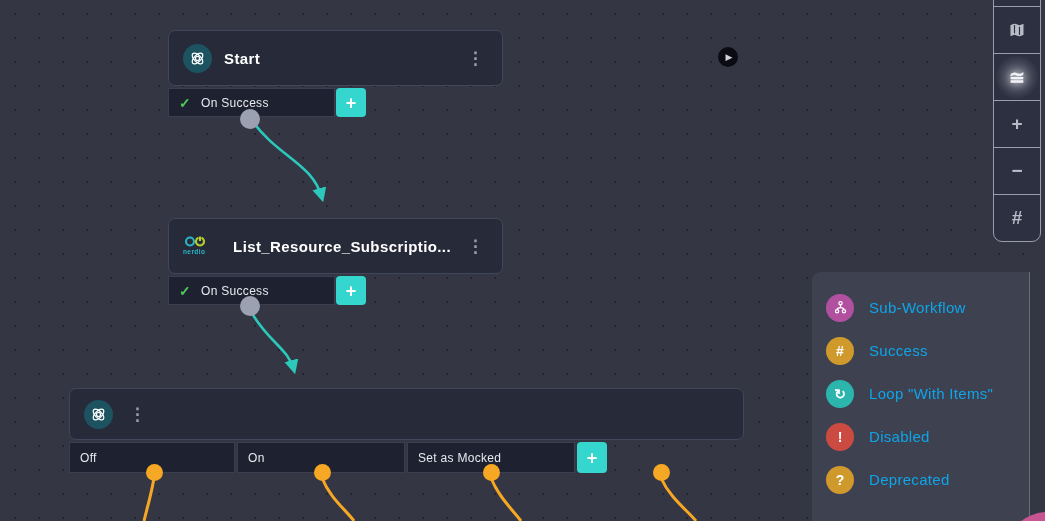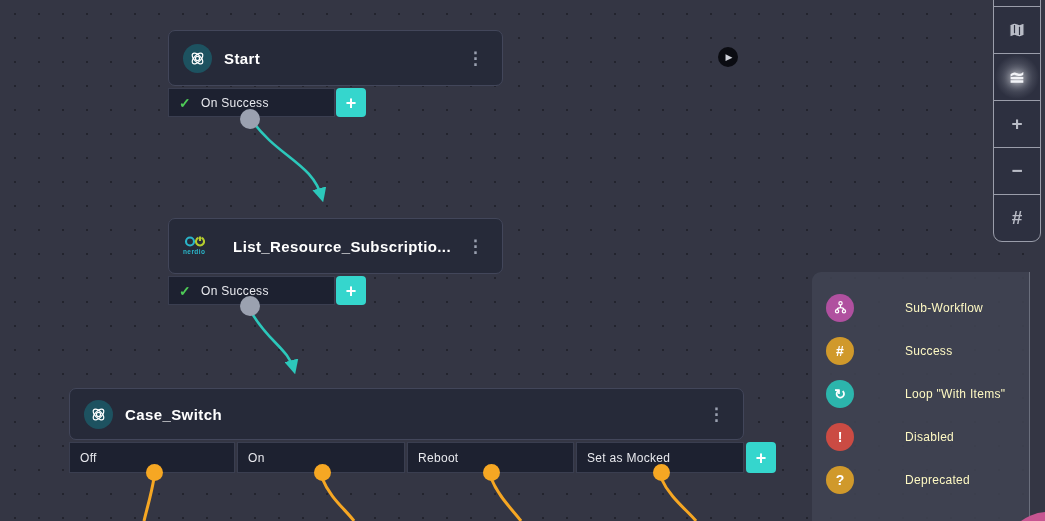--- a/index.html
+++ b/index.html
@@ -78,21 +78,21 @@
     border-right:1px solid #6a6e7c;
     border-top-left-radius:9px;
     padding:14px 0 0 14px;
   }
   .legend-row { display:flex; align-items:center; gap:15px; height:43px; cursor:pointer; }
   .legend-dot {
     width:28px; height:28px; border-radius:50%; flex:0 0 auto;
     display:flex; align-items:center; justify-content:center;
     color:#ffffff; font-size:14px; font-weight:700;
   }
-  .legend-label { color:#fef9c3; font-size:12px; letter-spacing:.3px;margin-left:36px; }
+  .legend-label { color:#0ea5e9; font-size:15px; letter-spacing:.3px; }
 
   .fab { position:absolute; left:1003px; top:512px; width:90px; height:90px; border-radius:50%;
     background:#c75591; z-index:6; cursor:pointer; }
 </style>
 </head>
 <body>
 
 <svg class="wires">
   <defs>
     <marker id="arrowTeal" viewBox="0 0 10 10" refX="7" refY="5" markerWidth="5.5" markerHeight="5.5" orient="auto-start-reverse">
@@ -158,32 +158,28 @@
   <div class="node-header" style="width:675px; height:52px;">
     <span class="icon-circle">
       <svg width="19" height="19" viewBox="0 0 24 24">
         <g fill="none" stroke="#ffffff" stroke-width="1.6">
           <ellipse cx="12" cy="12" rx="8.5" ry="4.2" transform="rotate(45 12 12)"></ellipse>
           <ellipse cx="12" cy="12" rx="8.5" ry="4.2" transform="rotate(-45 12 12)"></ellipse>
           <circle cx="12" cy="12" r="2.6"></circle>
         </g>
       </svg>
     </span>
-    <span class="node-title">Case_Switch</span>
     <span class="menu-dots">⋮</span>
   </div>
   <div class="out-row" style="left:0; top:54px; gap:2px;">
     <div class="out-cell" style="width:166px; height:31px;">
       <span>Off</span>
     </div>
     <div class="out-cell" style="width:168px; height:31px;">
       <span>On</span>
-    </div>
-    <div class="out-cell" style="width:167px; height:31px;">
-      <span>Reboot</span>
     </div>
     <div class="out-cell" style="width:168px; height:31px;">
       <span>Set as Mocked</span>
     </div>
     <button class="add-btn" style="width:30px; height:31px;">+</button>
   </div>
   <div class="connector orange" style="left:77px; top:76px;"></div>
   <div class="connector orange" style="left:245px; top:76px;"></div>
   <div class="connector orange" style="left:414px; top:76px;"></div>
   <div class="connector orange" style="left:584px; top:76px;"></div>

